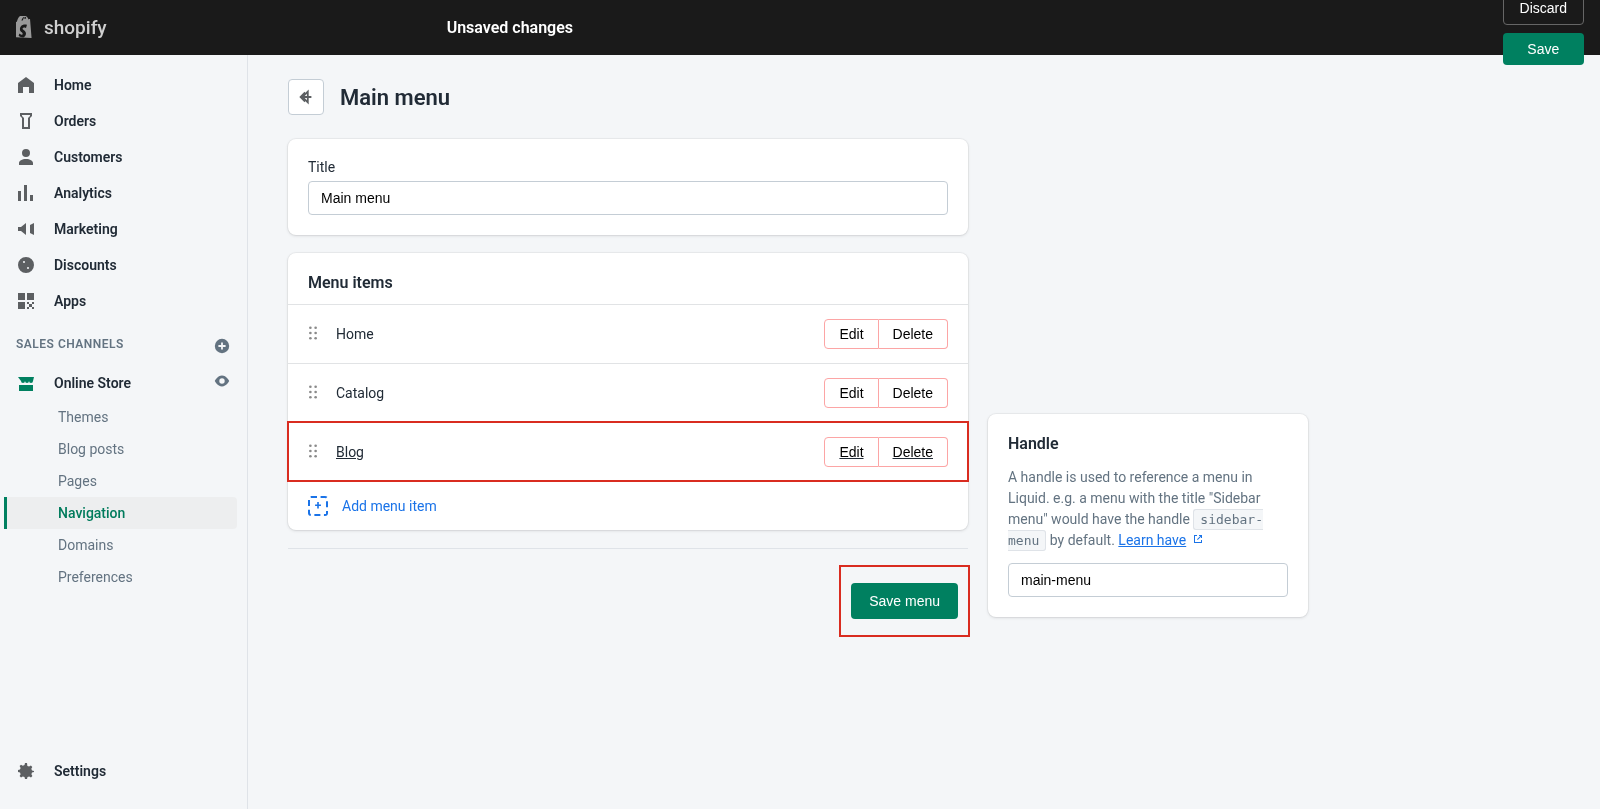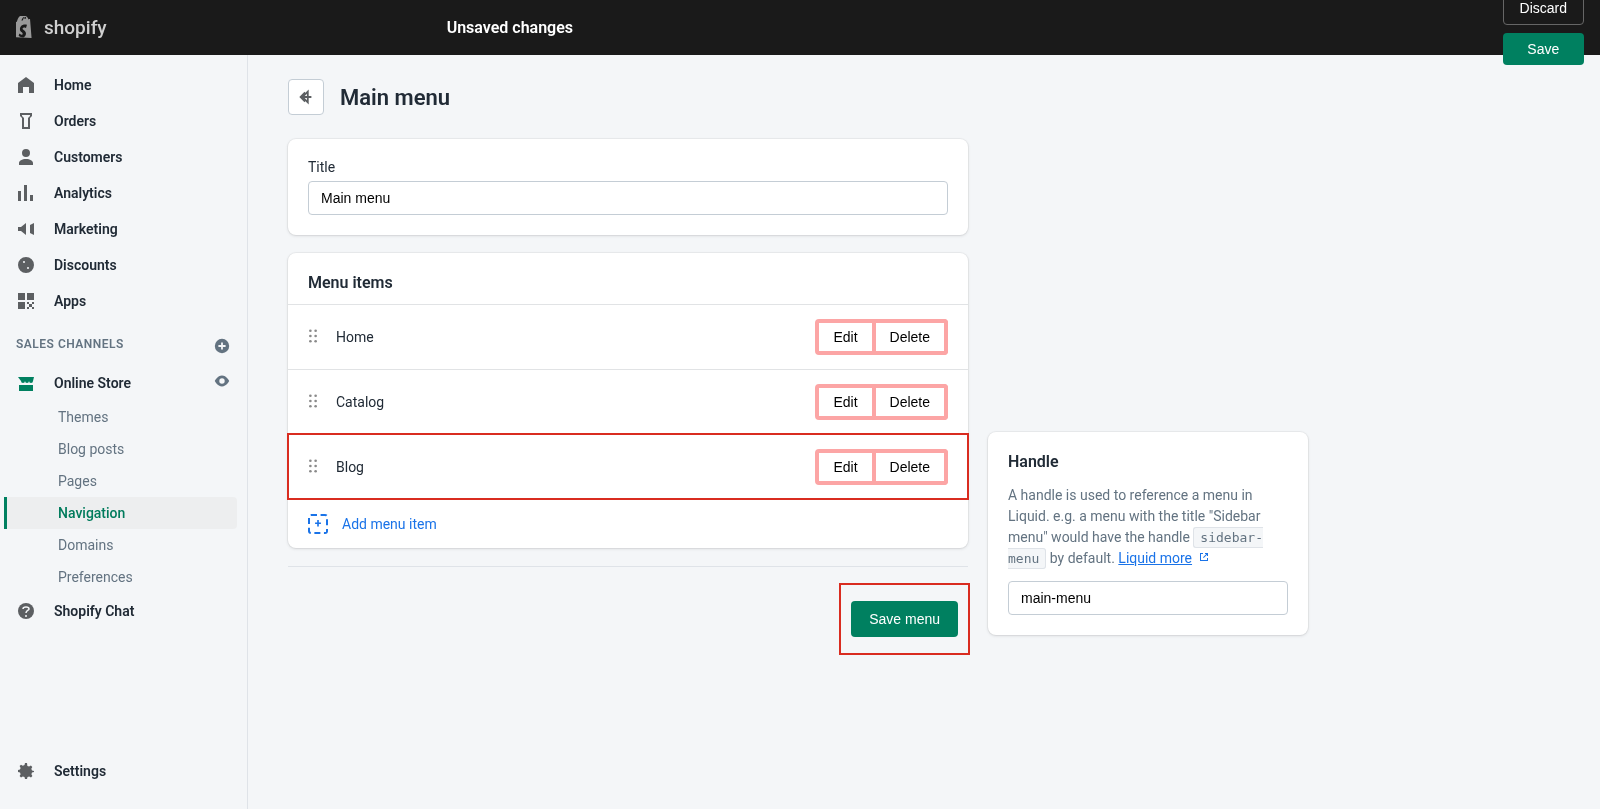--- a/index.html
+++ b/index.html
@@ -43,24 +43,24 @@
 .card-pad { padding: 20px; }
 .label { font-size: 14px; margin-bottom: 6px; display: block; }
 .text-input { width: 100%; padding: 8px 12px; border: 1px solid #c4cdd5; border-radius: 4px; font-size: 14px; }
 .card-heading { font-size: 16px; font-weight: 600; padding: 20px 20px 12px 20px; }
 
 .menu-row { display: flex; align-items: center; padding: 14px 20px; border-top: 1px solid #e1e3e5; }
 .menu-row .drag { width: 14px; margin-right: 14px; color: #8a8a8a; cursor: grab; }
 .menu-row .drag svg { width: 10px; height: 14px; fill: #8a8a8a; }
 .menu-row .name { flex: 1; font-size: 14px; }
 .menu-row .actions { display: flex; }
-.btn-secondary { background: #fff; border: 4px solid #fca5a5; padding: 6px 14px; font-size: 14px; cursor: pointer; }
+.btn-secondary { background: #fff; border: 1px solid #fca5a5; padding: 6px 14px; font-size: 14px; cursor: pointer; }
 .btn-secondary:first-child { border-radius: 4px 0 0 4px; }
 .btn-secondary:last-child { border-radius: 0 4px 4px 0; border-left: none; }
-.menu-row.highlighted { outline: 2px solid #d92c20; outline-offset: -1px; }
+.menu-row.highlighted { outline: 2px solid #d92c20; outline-offset: -1px; text-decoration: underline; }
 
 .add-row { display: flex; align-items: center; gap: 14px; padding: 14px 20px; border-top: 1px solid #e1e3e5; color: #1a73e8; cursor: pointer; }
 .add-row .add-icon { width: 20px; height: 20px; border: 2px dashed #1a73e8; border-radius: 3px; display: flex; align-items: center; justify-content: center; font-size: 12px; font-weight: bold; }
 .add-row a { color: #1a73e8; text-decoration: none; }
 
 .side-heading { font-size: 16px; font-weight: 600; margin-bottom: 14px; }
 .side-text { color: #637381; font-size: 14px; line-height: 1.5; margin-bottom: 12px; }
 .side-text code { background: #f4f6f8; border: 1px solid #dfe3e8; border-radius: 3px; padding: 2px 6px; font-family: Menlo, Consolas, monospace; font-size: 13px; }
 .side-text a { color: #1a73e8; text-decoration: underline; }
 .ext-icon { width: 12px; height: 12px; fill: #1a73e8; vertical-align: baseline; margin-left: 2px; }
@@ -166,30 +166,20 @@
     </div>
     <div class="subnav">
       <div class="subnav-item">Themes</div>
       <div class="subnav-item">Blog posts</div>
       <div class="subnav-item">Pages</div>
       <div class="subnav-item active">Navigation</div>
       <div class="subnav-item">Domains</div>
       <div class="subnav-item">Preferences</div>
     </div>
 
-    <div class="nav-item">
-      <span class="icon">
-          <svg viewBox="0 0 20 20">
-            <circle cx="10" cy="10" r="8"></circle>
-            <path d="M7 8c0-1 1-2 3-2s3 1 3 2-1 1-2 2-1 2-1 2" stroke="#f4f6f8" stroke-width="1.5" fill="none"></path>
-            <circle cx="10" cy="15" r="1" fill="#f4f6f8"></circle>
-          </svg>
-        </span>
-      <span>Shopify Chat</span>
-    </div>
 
     <div class="sidebar-bottom">
       <div class="nav-item">
         <span class="icon">
             <svg viewBox="0 0 20 20">
               <path d="M10 7a3 3 0 100 6 3 3 0 000-6zm8 3l-2-.5-.7-1.7 1-1.8-1.4-1.4-1.8 1-1.7-.7L11 2H9l-.5 2-1.7.7-1.8-1L3.6 5.1l1 1.8L4 8.6 2 9v2l2 .5.6 1.7-1 1.8L5 16.4l1.8-1 1.7.7.5 2h2l.5-2 1.7-.7 1.8 1 1.4-1.4-1-1.8.6-1.7 2-.5V9z"></path>
             </svg>
           </span>
         <span>Settings</span>
       </div>
@@ -278,21 +268,21 @@
             <button class="btn-save-menu">Save menu</button>
           </span>
         </div>
       </div>
 
       <div class="col-side">
         <div class="card">
           <div class="card-pad">
             <div class="side-heading">Handle</div>
             <p class="side-text">
-              <span>A handle is used to reference a menu in Liquid. e.g. a menu with the title "Sidebar menu" would have the handle </span><code>sidebar-menu</code><span> by default. </span><a href="#"><span>Liquid more</span></a>
+              <span>A handle is used to reference a menu in Liquid. e.g. a menu with the title "Sidebar menu" would have the handle </span><code>sidebar-menu</code><span> by default. </span><a href="#"><span>Learn have</span></a>
               <svg class="ext-icon" viewBox="0 0 12 12">
                   <path d="M2 2h3v1H3v6h6V7h1v3H2V2zm5 0h3v3H9V3.7L5.7 7 5 6.3 8.3 3H7V2z"></path>
                 </svg>
             </p>
             <input class="text-input" type="text" value="main-menu" style="">
           </div>
         </div>
       </div>
     </div>
   </div>

